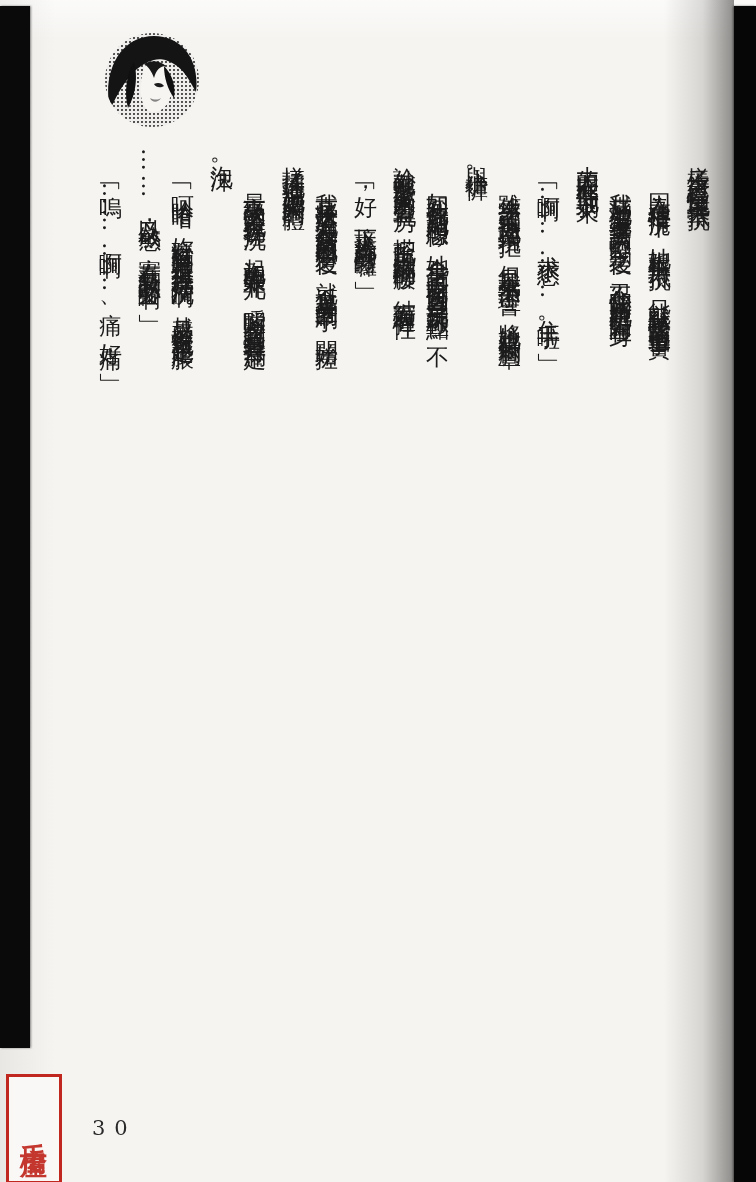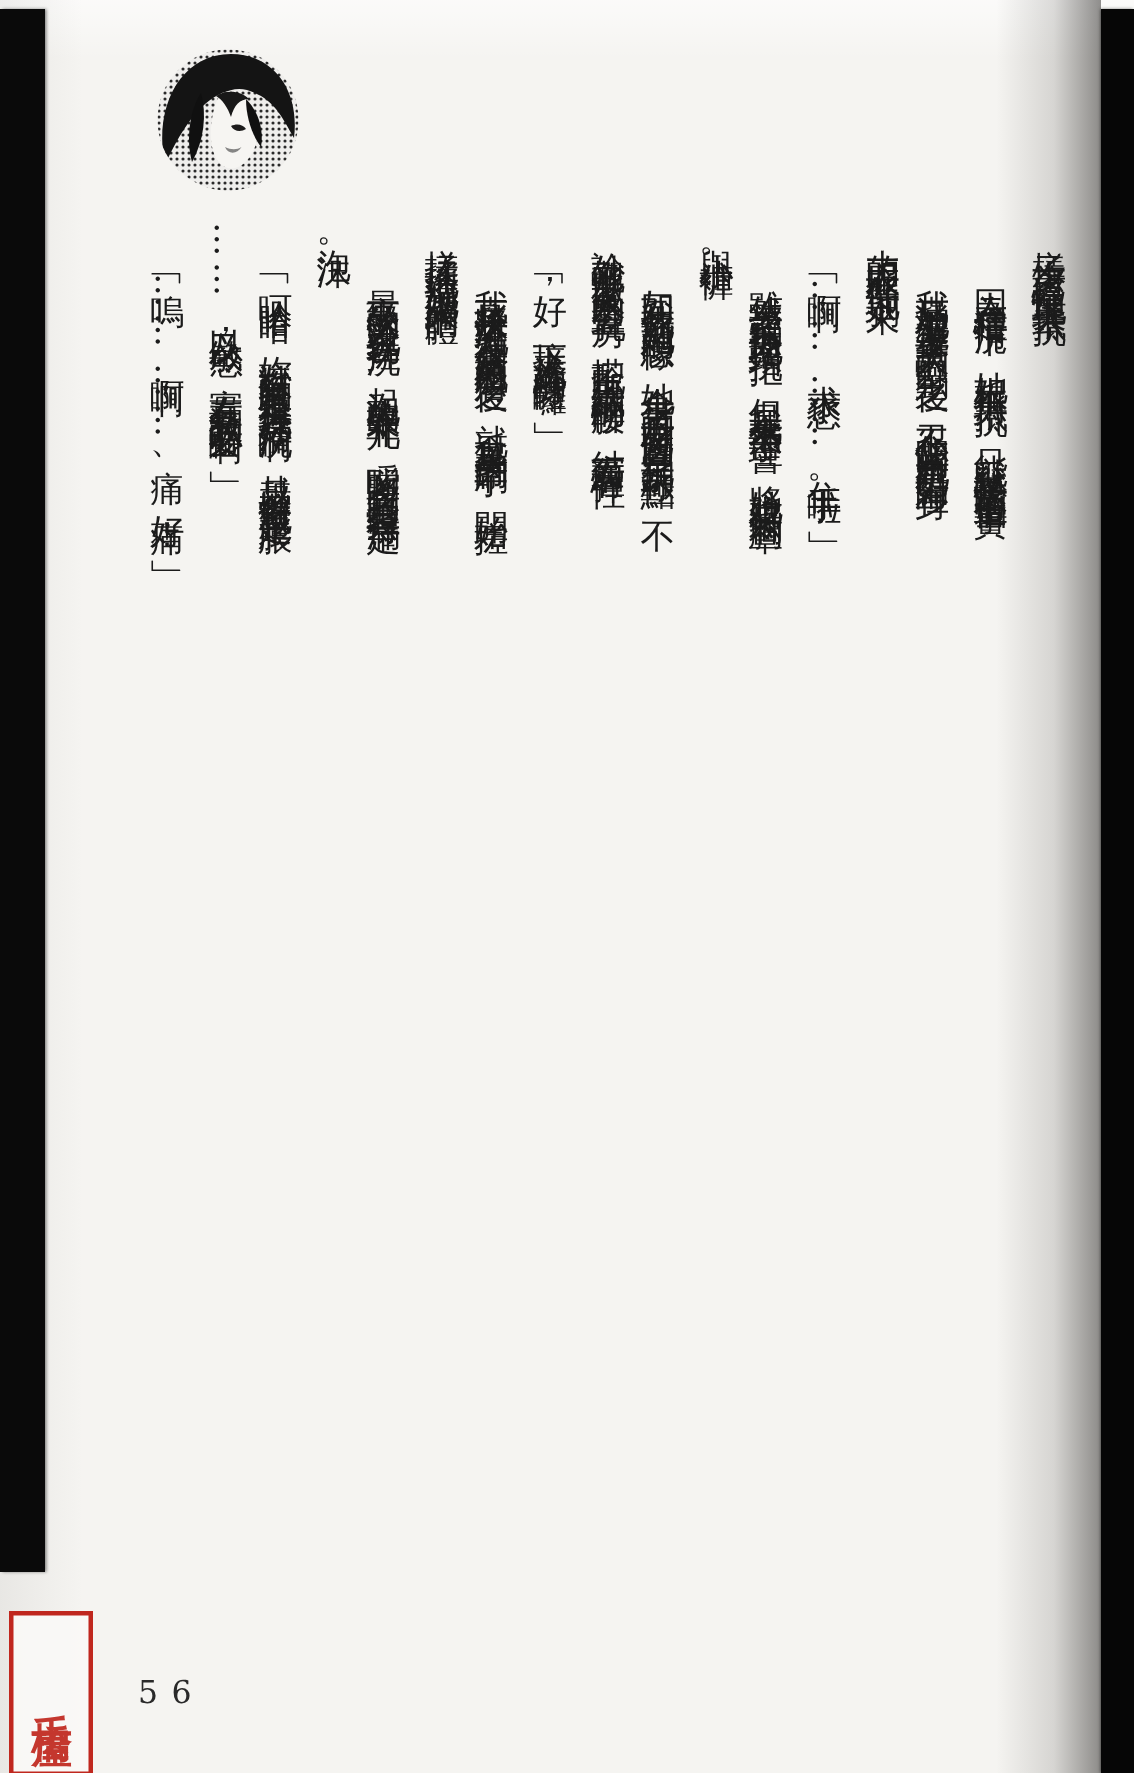--- a/index.html
+++ b/index.html
@@ -112,15 +112,15 @@
       <div class="col">泡沫。</div>
       <div class="col indent">「呵哈哈哈！妳這對酥胸真是值得我為妳清洗啊。越是磨擦它就越是膨脹</div>
       <div class="col">……以及敏感，實在有調教的必要啊。」</div>
       <div class="col indent">「嗚……啊啊……痛、好痛！」</div>
     </div>
 
   <div class="seal">
     <span>千橋屋</span>
   </div>
 
-  <div class="page-number">56</div>
+  <div class="page-number">30</div>
 
 </div>
 
 </body></html>

